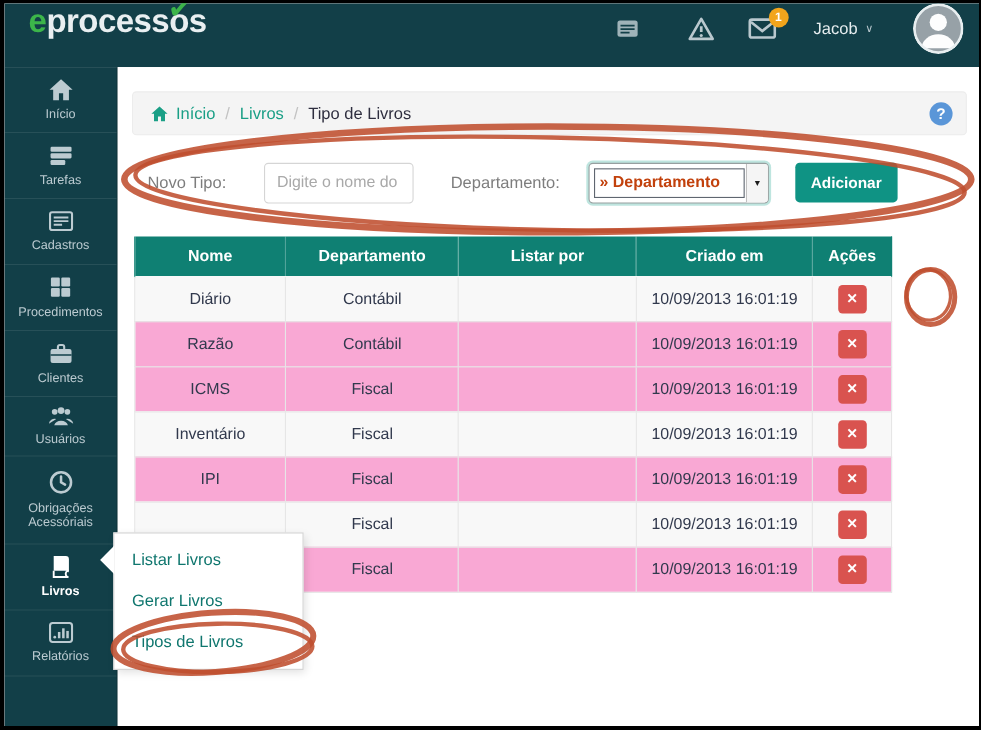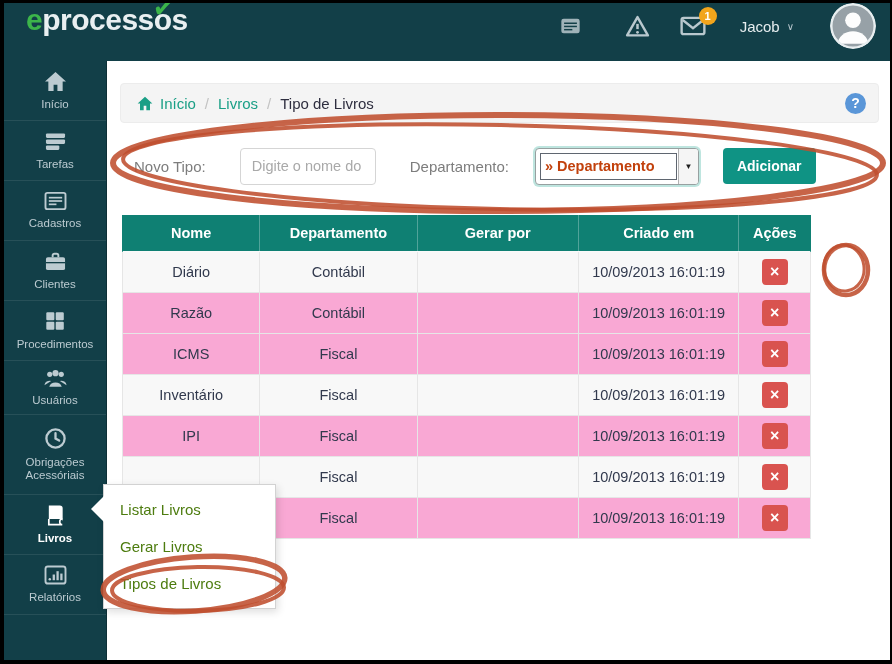--- a/index.html
+++ b/index.html
@@ -93,21 +93,21 @@
   tbody tr.odd td { background:#f8f8f8; }
   .del-btn { width:26px; height:26px; background:#d9534f; border:none; border-radius:4px;
              color:#fff; font-weight:bold; font-size:16px; line-height:24px; cursor:pointer;
              display:inline-flex; align-items:center; justify-content:center;
              font-family:"Liberation Sans",sans-serif; }
 
   
   .popup { position:absolute; left:99px; top:481px; width:173px; background:#fff;
            border:1px solid #d2d2d2; box-shadow:2px 3px 8px rgba(0,0,0,.13); z-index:6;
            padding:6px 0; }
-  .popup-item { padding:10px 16px; font-size:15px; color:#4d7c0f; cursor:pointer;
+  .popup-item { padding:10px 16px; font-size:15px; color:#0f766e; cursor:pointer;
                 white-space:nowrap; }
   .popup-arrow { position:absolute; left:-13px; top:11px; width:0; height:0;
                  border-top:13px solid transparent; border-bottom:13px solid transparent;
                  border-right:13px solid #fff; }
 
   
   .annotations { position:absolute; left:0; top:0; width:892px; height:664px;
                  pointer-events:none; z-index:50; }
   .anno { fill:none; stroke-linecap:round; opacity:.88; }
 </style>
@@ -179,35 +179,35 @@
       <div class="side-item">
         <svg width="23" height="20" viewBox="0 0 24 21">
             <rect x="1.5" y="2" width="21" height="17" rx="2" fill="none" stroke="currentColor" stroke-width="2"></rect>
             <line x1="5" y1="7" x2="19" y2="7" stroke="currentColor" stroke-width="1.8"></line>
             <line x1="5" y1="10.5" x2="19" y2="10.5" stroke="currentColor" stroke-width="1.8"></line>
             <line x1="5" y1="14" x2="13" y2="14" stroke="currentColor" stroke-width="1.8"></line>
           </svg>
         <span>Cadastros</span>
       </div>
       <div class="side-item">
-        <svg width="23" height="21" viewBox="0 0 24 22">
-            <rect x="2" y="6.5" width="20" height="13.5" rx="2" fill="currentColor"></rect>
-            <path d="M9 6.5 V4.6 a1.8 1.8 0 0 1 1.8-1.8 h2.4 a1.8 1.8 0 0 1 1.8 1.8 V6.5" fill="none" stroke="currentColor" stroke-width="2"></path>
-            <line x1="2" y1="12.2" x2="22" y2="12.2" stroke="#123f48" stroke-width="1.4"></line>
-          </svg>
-        <span>Clientes</span>
-      </div>
-      <div class="side-item">
         <svg width="22" height="22" viewBox="0 0 24 24" fill="currentColor">
             <rect x="2.5" y="2.5" width="8.8" height="8.8" rx="1.2"></rect>
             <rect x="12.8" y="2.5" width="8.8" height="8.8" rx="1.2"></rect>
             <rect x="2.5" y="12.8" width="8.8" height="8.8" rx="1.2"></rect>
             <rect x="12.8" y="12.8" width="8.8" height="8.8" rx="1.2"></rect>
           </svg>
         <span>Procedimentos</span>
+      </div>
+      <div class="side-item">
+        <svg width="23" height="21" viewBox="0 0 24 22">
+            <rect x="2" y="6.5" width="20" height="13.5" rx="2" fill="currentColor"></rect>
+            <path d="M9 6.5 V4.6 a1.8 1.8 0 0 1 1.8-1.8 h2.4 a1.8 1.8 0 0 1 1.8 1.8 V6.5" fill="none" stroke="currentColor" stroke-width="2"></path>
+            <line x1="2" y1="12.2" x2="22" y2="12.2" stroke="#123f48" stroke-width="1.4"></line>
+          </svg>
+        <span>Clientes</span>
       </div>
       <div class="side-item small">
         <svg width="25" height="20" viewBox="0 0 26 20" fill="currentColor">
             <circle cx="7" cy="6.2" r="2.7"></circle>
             <circle cx="19" cy="6.2" r="2.7"></circle>
             <circle cx="13" cy="5" r="3.2"></circle>
             <path d="M1.5 17.5 a5.5 5 0 0 1 7-4.5"></path>
             <path d="M24.5 17.5 a5.5 5 0 0 0-7-4.5"></path>
             <path d="M6.5 19 a6.8 6.2 0 0 1 13 0 Z"></path>
           </svg>
@@ -271,21 +271,21 @@
             <col style="width:152px">
             <col style="width:169px">
             <col style="width:186px">
             <col style="width:178px">
             <col style="width:77px">
           </colgroup>
         <thead>
           <tr>
             <th>Nome</th>
             <th>Departamento</th>
-            <th>Gerar por</th>
+            <th>Listar por</th>
             <th>Criado em</th>
             <th>Ações</th>
           </tr>
         </thead>
         <tbody>
           <tr class="odd">
             <td>Diário</td>
             <td>Contábil</td>
             <td></td>
             <td>10/09/2013 16:01:19</td>

